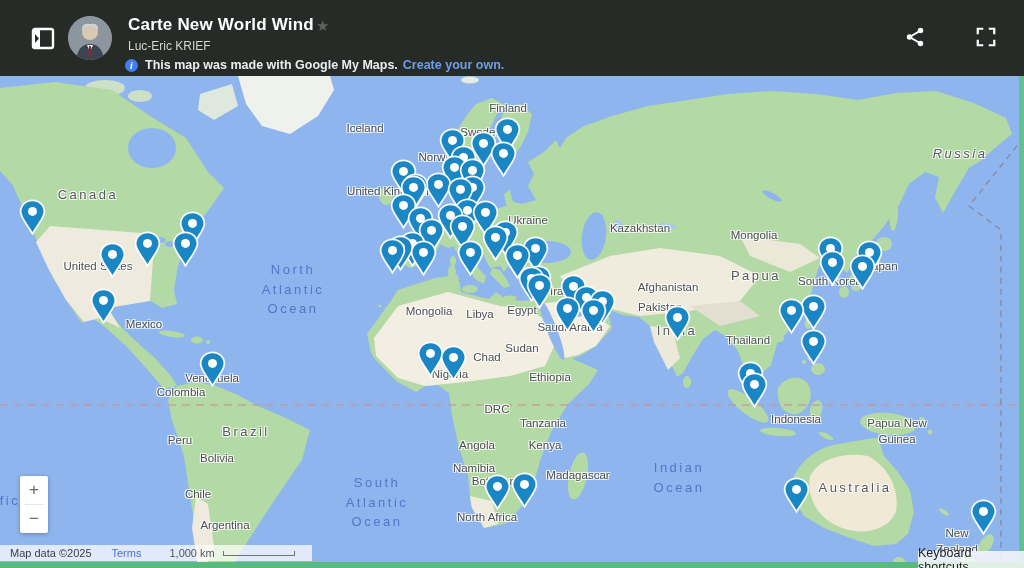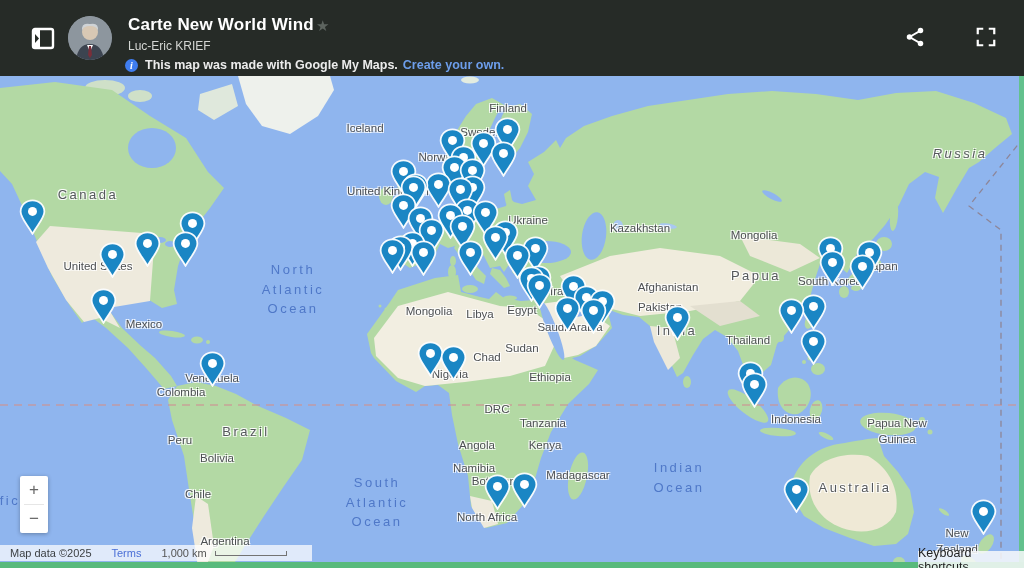--- a/index.html
+++ b/index.html
@@ -41,21 +41,21 @@
               box-shadow:0 1px 4px rgba(0,0,0,.3); z-index:30; }
   .zbtn { width:28px; height:28px; display:flex; align-items:center; justify-content:center;
           font-size:17px; color:#666; cursor:pointer; user-select:none; }
   #zoom-divider { height:1px; background:#e6e6e6; margin:0 4px; }
 
   
   #attrib { position:absolute; left:0; top:469px; width:312px; height:16px; background:rgba(255,255,255,.72);
             display:flex; align-items:center; font-size:11px; color:#3c4043; z-index:30; }
   #attrib-mapdata { margin-left:10px; }
   #attrib-terms { margin-left:20px; color:#4a6fd6; cursor:pointer; }
-  #attrib-scale { margin-left:20px; color:#545454; }
+  #attrib-scale { margin-left:28px; color:#545454; }
   #scale-bar { margin-left:8px; width:72px; height:5px; border-left:1.5px solid #737373;
                border-right:1.5px solid #737373; border-bottom:1.5px solid #737373; }
 
   
   #watermark { position:absolute; left:448px; top:444px; z-index:25; display:flex; align-items:baseline;
                font-weight:bold; pointer-events:none;
                text-shadow:-1px -1px 0 rgba(255,255,255,.9),1px -1px 0 rgba(255,255,255,.9),-1px 1px 0 rgba(255,255,255,.9),1px 1px 0 rgba(255,255,255,.9),0 2px 2px rgba(255,255,255,.8); }
   #watermark .glogo { font-size:22px; letter-spacing:-.5px; }
   #watermark .mymaps { font-size:21px; color:#5f6368; margin-left:6px; font-weight:normal; }
 
@@ -215,21 +215,21 @@
     <div id="labels-layer">
         <div class="maplabel big" style="left: 88px; top: 119px;">Canada</div>
         <div class="maplabel country" style="left: 98px; top: 191px;">United States</div>
         <div class="maplabel country" style="left: 96px; top: 249px; margin-left: 48px;">Mexico</div>
         <div class="maplabel country" style="left: 212px; top: 303px;">Venezuela</div>
         <div class="maplabel country" style="left: 181px; top: 317px;">Colombia</div>
         <div class="maplabel country" style="left: 180px; top: 365px;">Peru</div>
         <div class="maplabel big" style="left: 246px; top: 356px;">Brazil</div>
         <div class="maplabel country" style="left: 217px; top: 383px;">Bolivia</div>
         <div class="maplabel country" style="left: 198px; top: 419px;">Chile</div>
-        <div class="maplabel country" style="left: 225px; top: 466px;">Argentina</div>
+        <div class="maplabel country" style="left: 225px; top: 450px;">Argentina</div>
         <div class="maplabel ocean" style="left: 293px; top: 213px;">North
 Atlantic
 Ocean</div>
         <div class="maplabel ocean" style="left: 377px; top: 426px;">South
 Atlantic
 Ocean</div>
         <div class="maplabel ocean" style="left: -34px; top: 434px;">South Pacific
 Ocean</div>
         <div class="maplabel ocean" style="left: 679px; top: 401px;">Indian
 Ocean</div>

